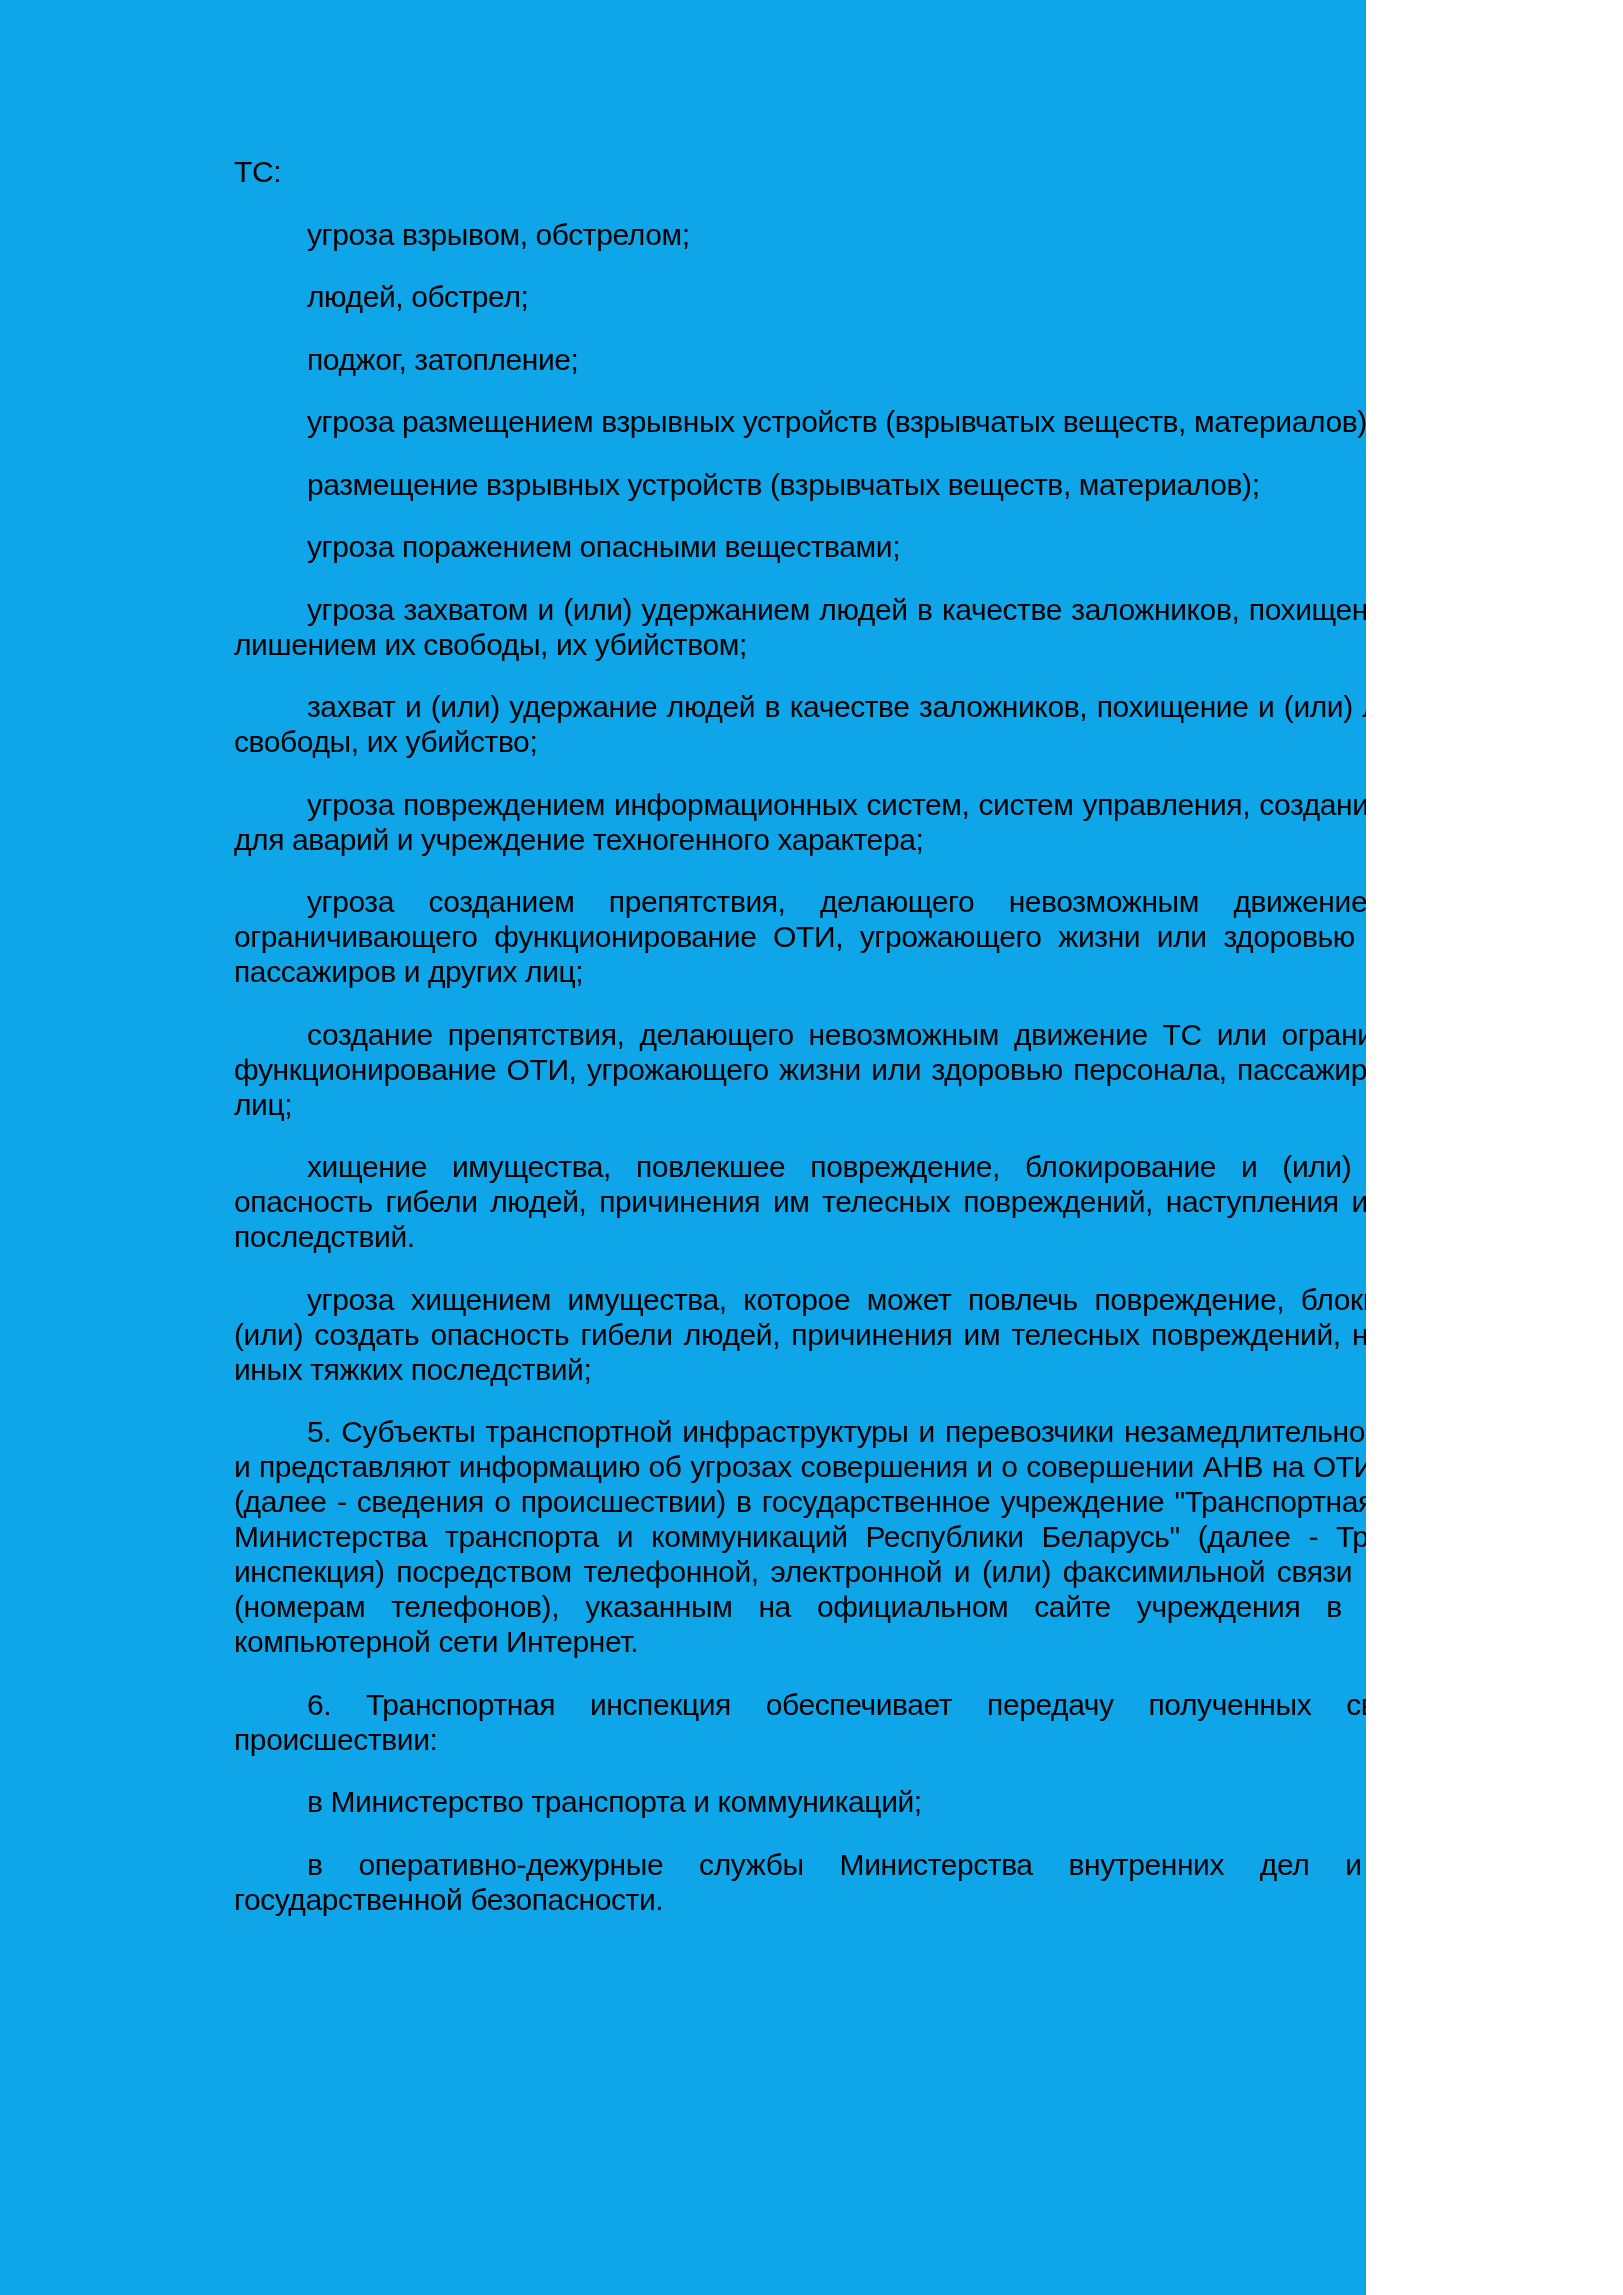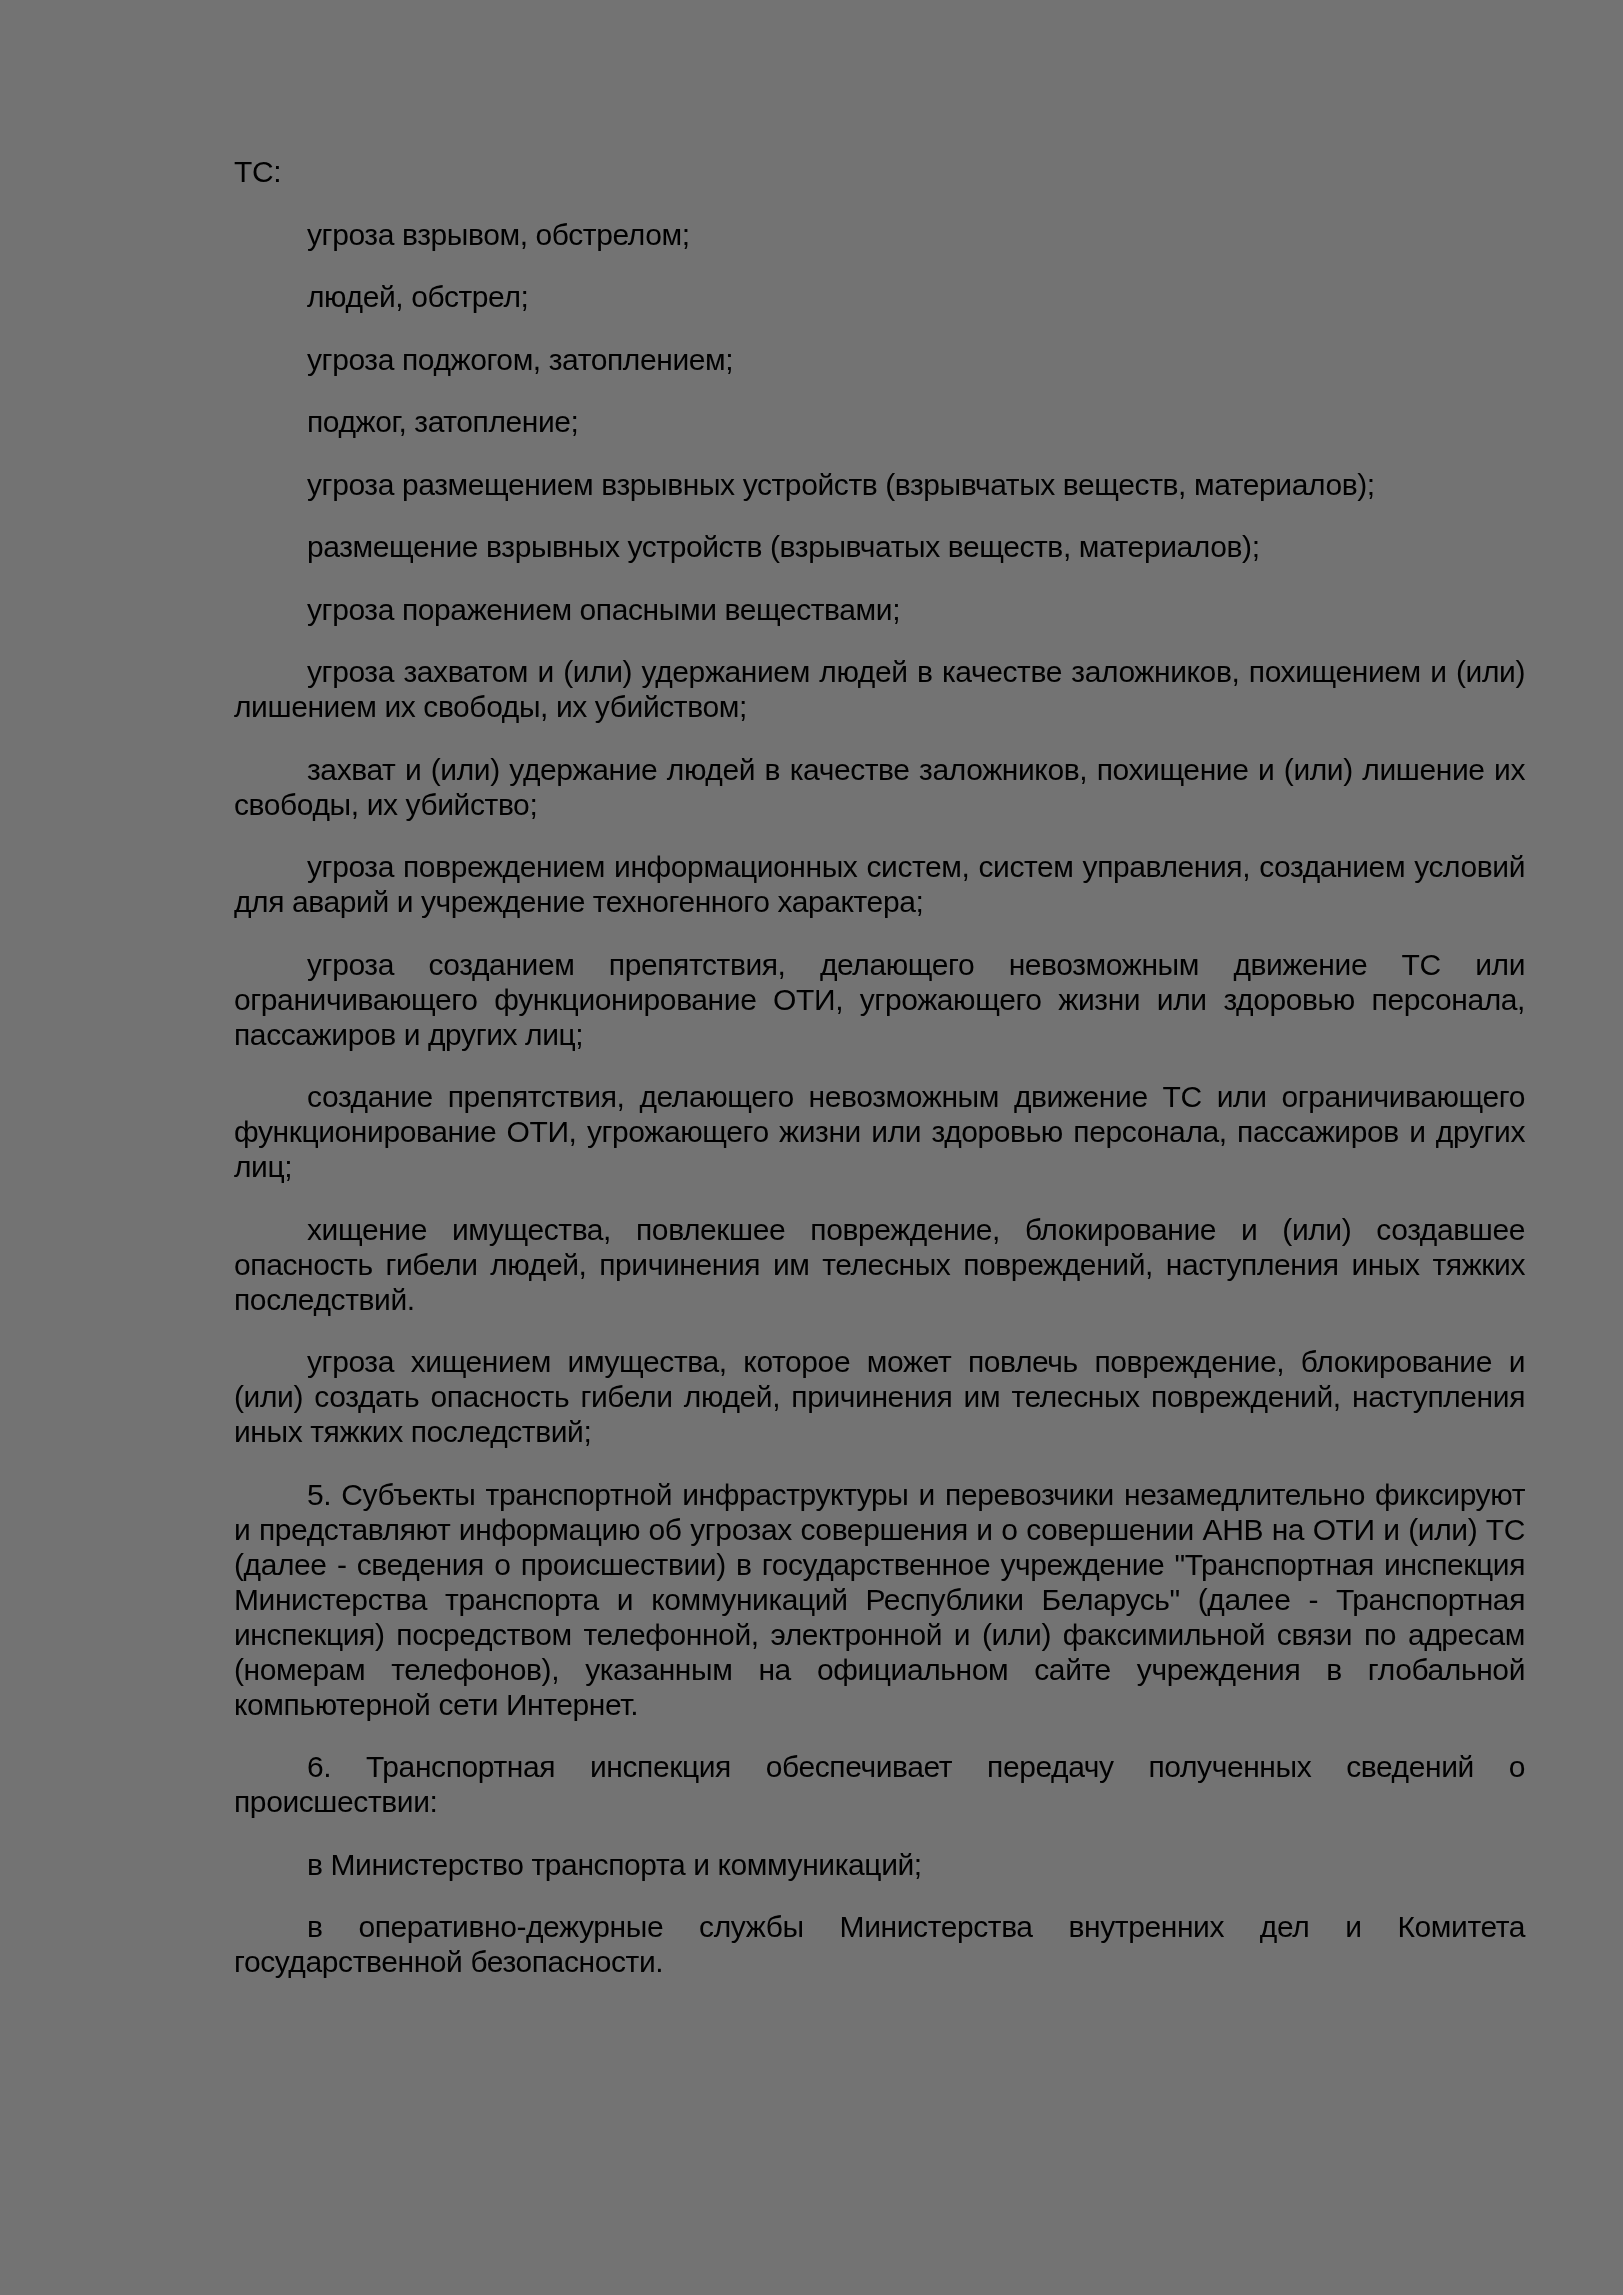--- a/index.html
+++ b/index.html
@@ -11,23 +11,23 @@
     width: 1623px;
     height: 2295px;
     position: relative;
     font-family: "Liberation Sans", "DejaVu Sans", sans-serif;
     color: #000000;
   }
   .page {
     position: absolute;
     left: 0;
     top: 0;
-    width: 1623px;
+    width: 1366px;
     height: 2295px;
-    background: #737373;
+    background: #0ea5e9;
     overflow: hidden;
   }
   .text-block {
     position: absolute;
     left: 234px;
     top: 154px;
     width: 1291px;
   }
   .text-block p {
     margin: 0 0 27.5px 0;
@@ -46,21 +46,20 @@
   }
 </style>
 </head>
 <body>
 
 <div class="page">
   <div class="text-block">
     <p class="continuation">ТС:</p>
     <p>угроза взрывом, обстрелом;</p>
     <p>людей, обстрел;</p>
-    <p>угроза поджогом, затоплением;</p>
     <p>поджог, затопление;</p>
     <p>угроза размещением взрывных устройств (взрывчатых веществ, материалов);</p>
     <p>размещение взрывных устройств (взрывчатых веществ, материалов);</p>
     <p>угроза поражением опасными веществами;</p>
     <p>угроза захватом и (или) удержанием людей в качестве заложников, похищением и (или) лишением их свободы, их убийством;</p>
     <p>захват и (или) удержание людей в качестве заложников, похищение и (или) лишение их свободы, их убийство;</p>
     <p>угроза повреждением информационных систем, систем управления, созданием условий для аварий и учреждение техногенного характера;</p>
     <p>угроза созданием препятствия, делающего невозможным движение ТС или ограничивающего функционирование ОТИ, угрожающего жизни или здоровью персонала, пассажиров и других лиц;</p>
     <p>создание препятствия, делающего невозможным движение ТС или ограничивающего функционирование ОТИ, угрожающего жизни или здоровью персонала, пассажиров и других лиц;</p>
     <p>хищение имущества, повлекшее повреждение, блокирование и (или) создавшее опасность гибели людей, причинения им телесных повреждений, наступления иных тяжких последствий.</p>

